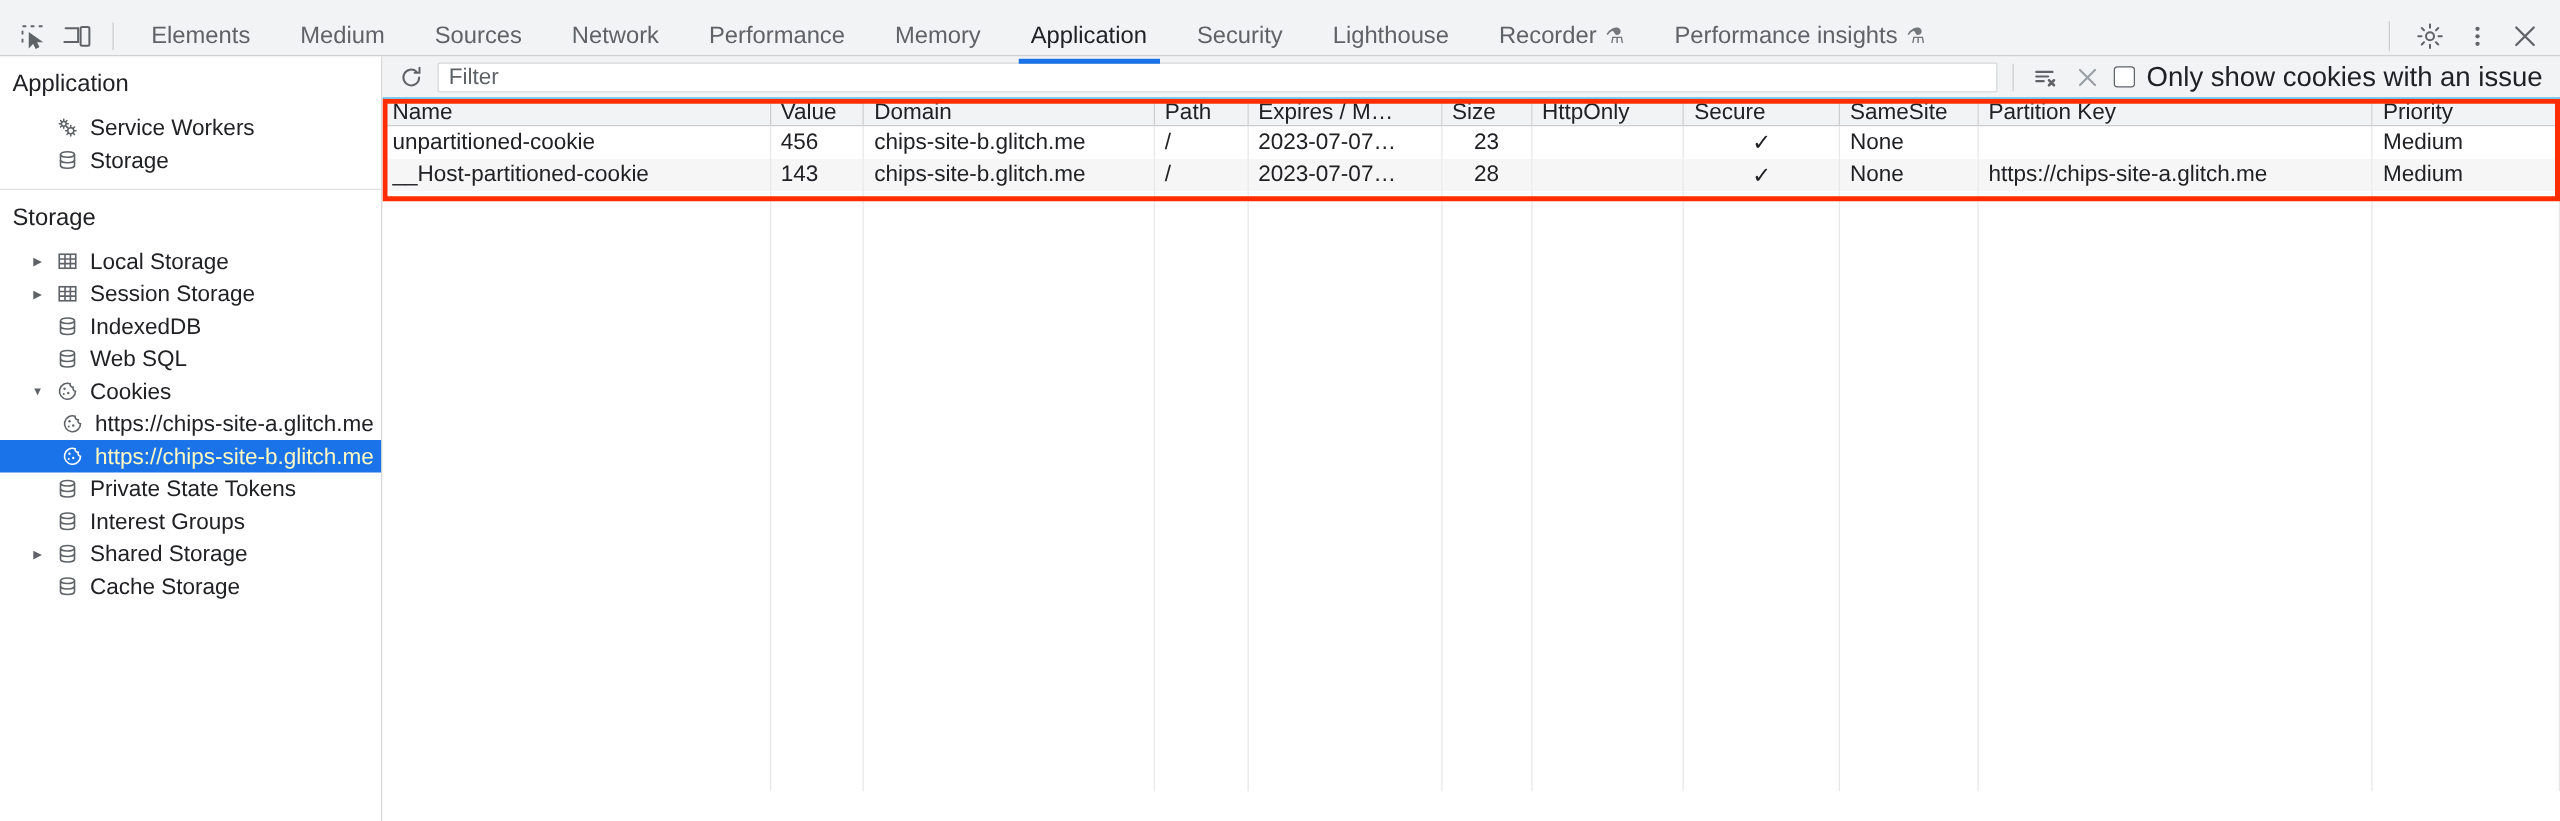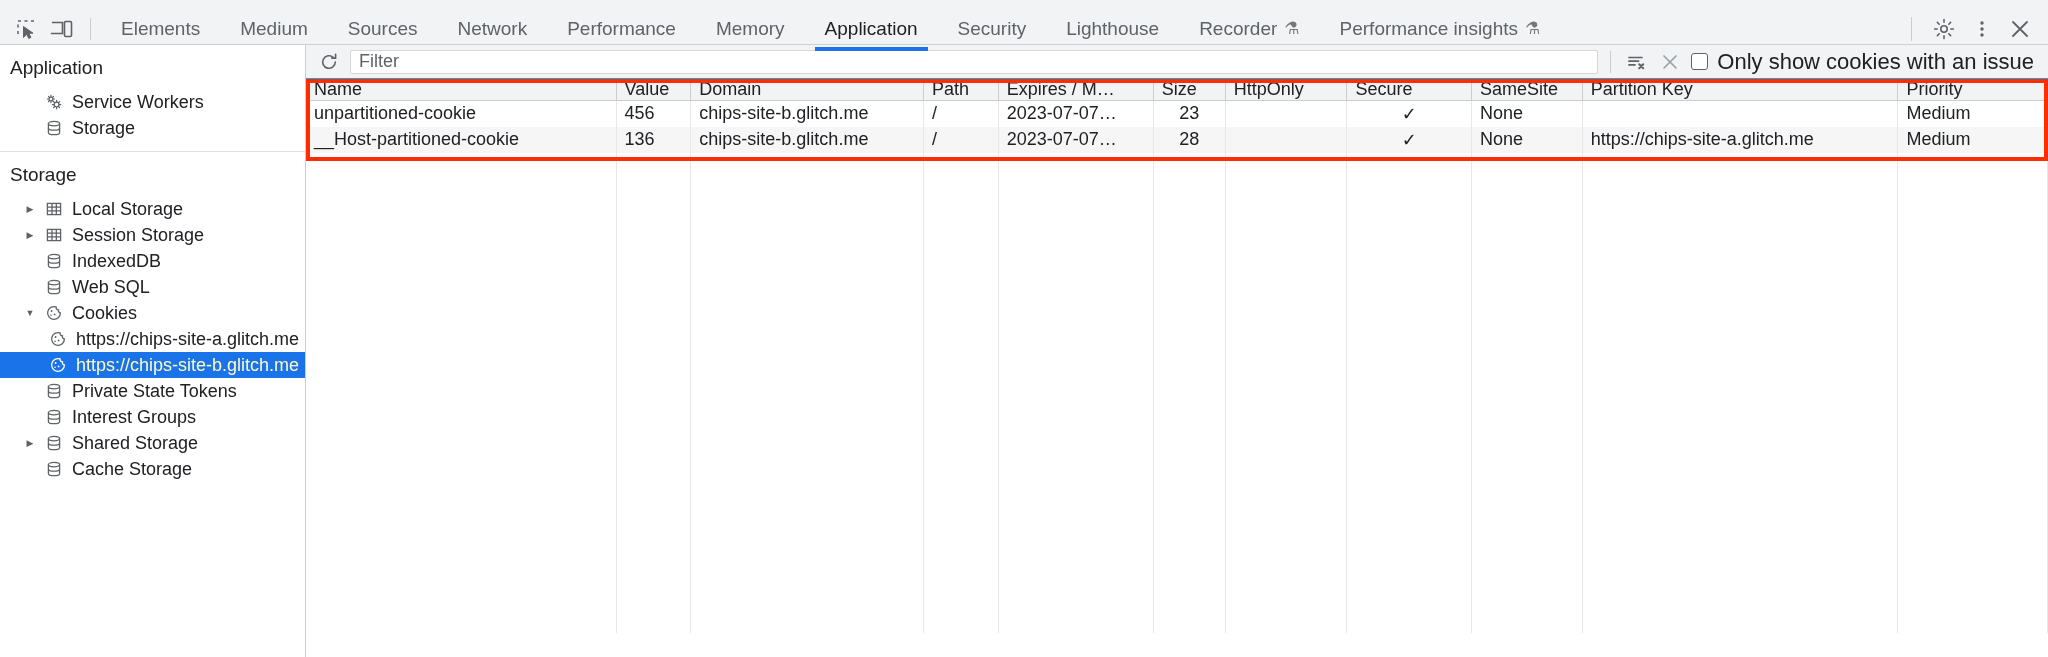--- a/index.html
+++ b/index.html
@@ -497,21 +497,21 @@
             <td>2023-07-07…</td>
             <td class="num">23</td>
             <td class="center"></td>
             <td class="center">✓</td>
             <td>None</td>
             <td></td>
             <td>Medium</td>
           </tr>
           <tr class="alt">
             <td class="name-cell">__Host-partitioned-cookie</td>
-            <td>136</td>
+            <td>143</td>
             <td>chips-site-b.glitch.me</td>
             <td>/</td>
             <td>2023-07-07…</td>
             <td class="num">28</td>
             <td class="center"></td>
             <td class="center">✓</td>
             <td>None</td>
             <td>https://chips-site-a.glitch.me</td>
             <td>Medium</td>
           </tr>

